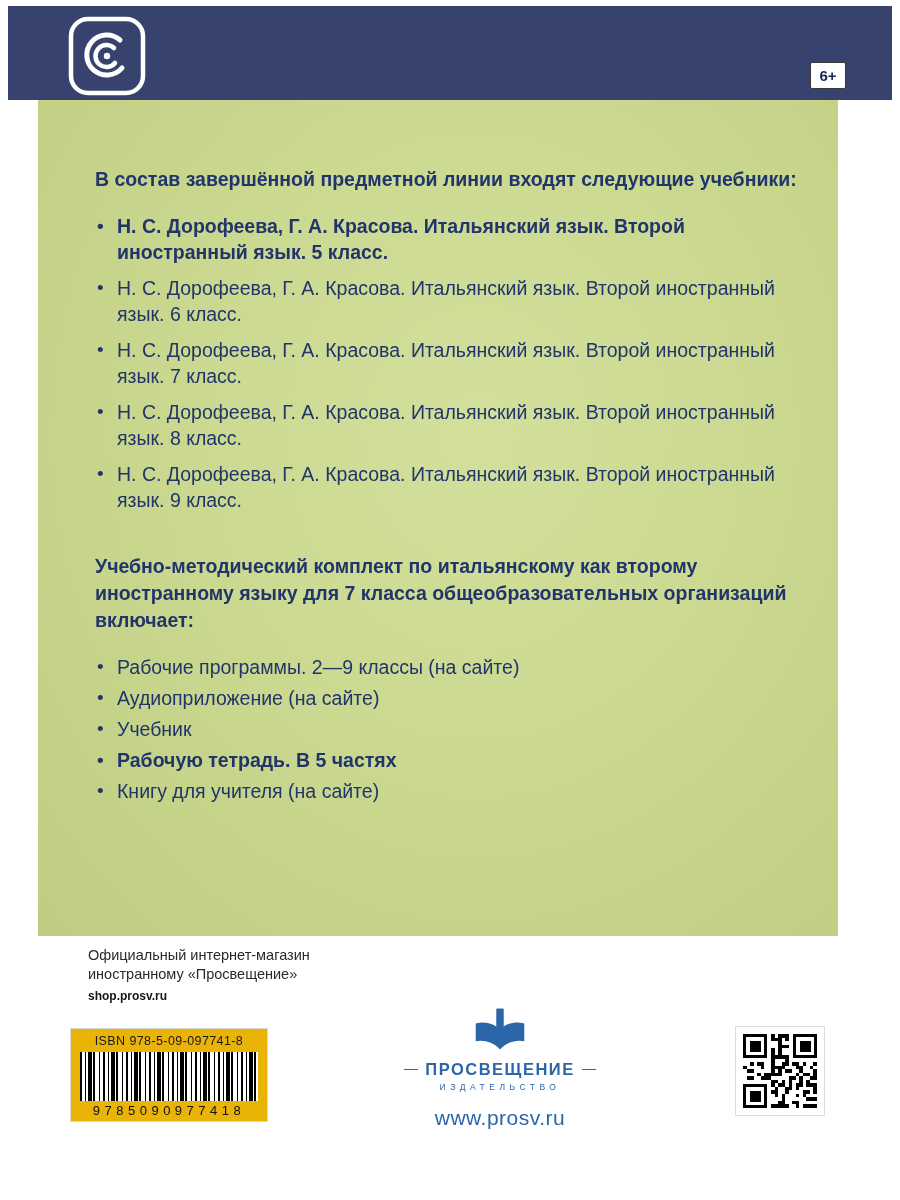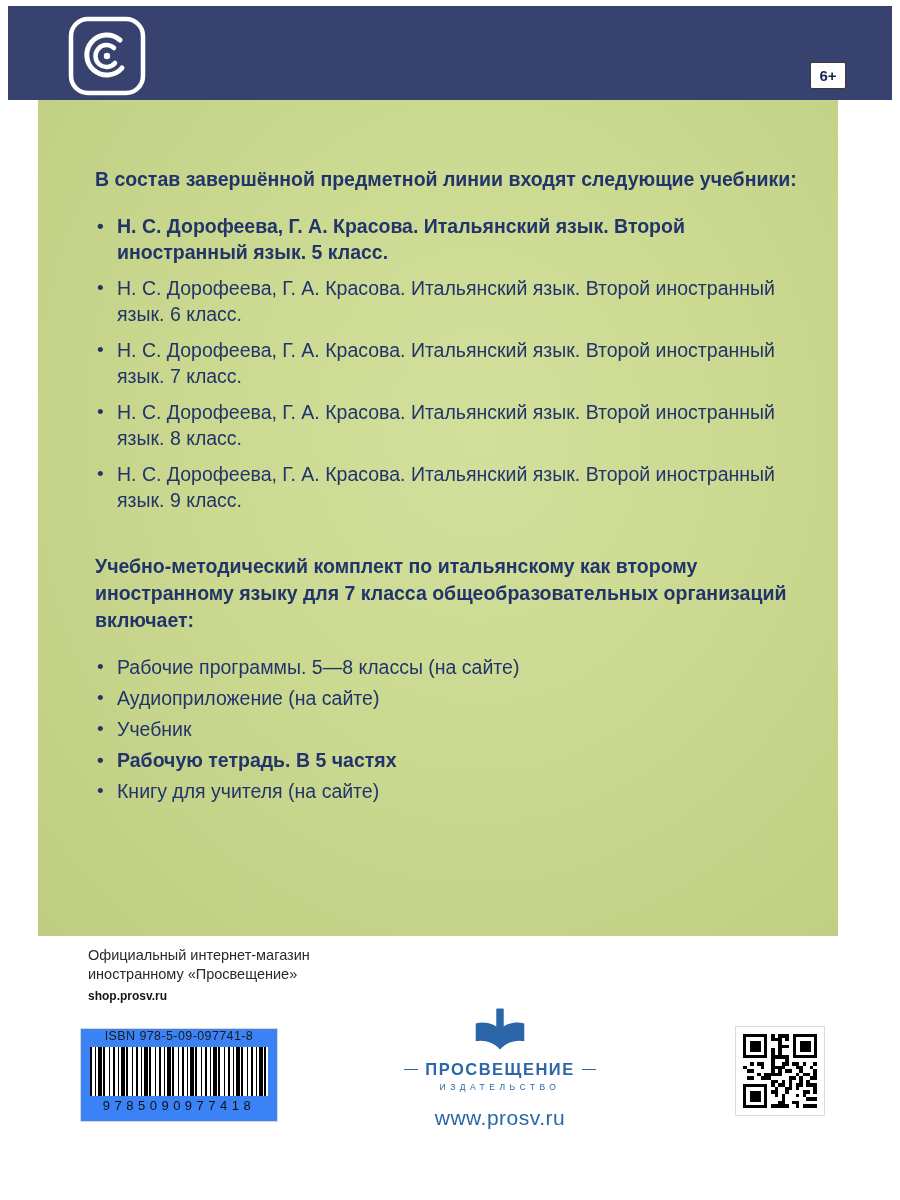--- a/index.html
+++ b/index.html
@@ -39,22 +39,22 @@
   }
   .book-list li.bold { font-weight:bold; }
   .list-gap { height:30px; }
   .tight-list li { margin-bottom:5px; }
 
   
   .shop-info { position:absolute; left:88px; top:946px; font-size:14.5px; line-height:19px; color:#2a2a2a; }
   .shop-url { font-weight:bold; font-size:12px; color:#141414; margin-top:3px; }
 
   .barcode {
-    position:absolute; left:80px; top:1028px; width:198px; height:94px;
-    background:#3b82f6; border:1px solid #d9d9d4; text-align:center; 
+    position:absolute; left:70px; top:1028px; width:198px; height:94px;
+    background:#eab308; border:1px solid #d9d9d4; text-align:center; padding-top:5px;
     overflow:hidden;
   }
   .isbn-label { font-size:12.5px; color:#1a1a1a; letter-spacing:0.4px; }
   .bars {
     height:49px; margin:4px 9px 0 9px;
     background: repeating-linear-gradient(90deg,
       #000 0 2px,  #fff 2px 5px,
       #000 5px 6px, #fff 6px 8px,
       #000 8px 12px, #fff 12px 13px,
       #000 13px 15px, #fff 15px 19px,
@@ -119,21 +119,21 @@
 
         <li><span>Н. С. Дорофеева, Г. А. Красова. Итальянский язык. Второй иностранный язык. 9 класс.</span></li>
       </ul>
 
     <div class="list-gap"></div>
 
     <p class="panel-heading">Учебно-методический комплект по итальянскому как второму иностранному языку для 7 класса общеобразовательных организаций включает:</p>
 
     <ul class="book-list tight-list">
 
-        <li><span>Рабочие программы. 5—8 классы (на сайте)</span></li>
+        <li><span>Рабочие программы. 2—9 классы (на сайте)</span></li>
 
         <li><span>Аудиоприложение (на сайте)</span></li>
 
         <li><span>Учебник</span></li>
 
         <li class="bold"><span>Рабочую тетрадь. В 5 частях</span></li>
 
         <li><span>Книгу для учителя (на сайте)</span></li>
       </ul>
 

